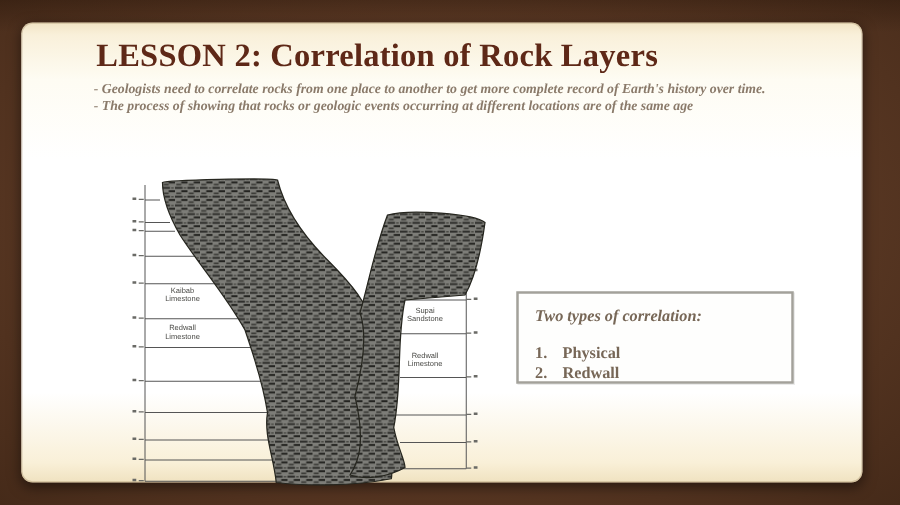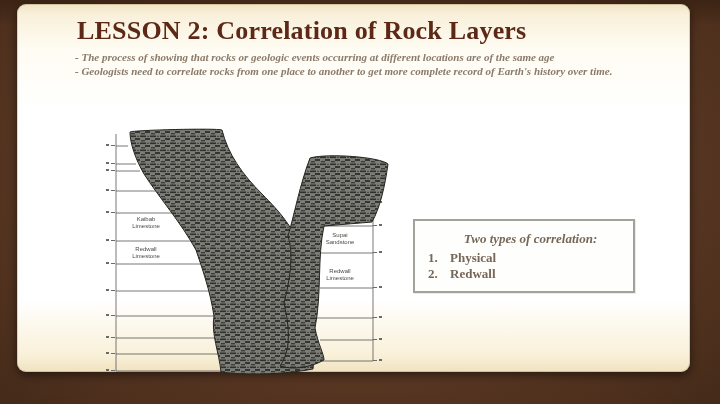--- a/index.html
+++ b/index.html
@@ -1,54 +1,54 @@
 <!DOCTYPE html>
 <html><head>
 <meta charset="utf-8">
 <style>
   html,body{margin:0;padding:0;}
   body{width:720px;height:404px;overflow:hidden;font-family:"Liberation Serif",serif;}
   .stage{position:relative;width:720px;height:404px;
     background:radial-gradient(ellipse at 50% 42%, #6f4930 0%, #5d3a25 52%, #452a19 100%);}
   .stage::before{content:"";position:absolute;inset:0;
     background:linear-gradient(180deg, rgba(30,15,5,.35) 0, rgba(30,15,5,0) 26px);}
-  .card{position:absolute;left:17px;top:4px;width:673px;height:368px;border-radius:9px;
+  .card{position:absolute;left:17px;top:18px;width:673px;height:368px;border-radius:9px;
     background:linear-gradient(180deg,#f1e4c4 0,#f9f0da 10px,#fefcf3 46px,#ffffff 110px,#ffffff 296px,#f9f0d8 352px,#f0e2c0 368px);
     box-shadow:0 3px 10px rgba(0,0,0,.5), inset 0 0 0 1px rgba(120,90,50,.25);}
   .title{position:absolute;left:60px;top:12px;font-size:26px;font-weight:bold;
     color:#5e2817;letter-spacing:.2px;white-space:nowrap;}
   .bullets{position:absolute;left:58px;top:46px;width:590px;}
   .bullet{font-style:italic;font-weight:bold;font-size:11px;line-height:14.2px;
     color:#8a7a6a;white-space:nowrap;}
   .diagram{position:absolute;left:53px;top:124px;width:340px;height:252px;}
   .diagram svg{position:absolute;left:0;top:0;}
   .strata-label{position:absolute;text-align:center;font-size:6px;line-height:7px;
     color:#4a4a46;font-family:"Liberation Sans",sans-serif;}
   .lab-l1{left:40px;top:88px;width:72px;}
   .lab-l2{left:40px;top:118px;width:72px;}
   .lab-r1{left:242px;top:104px;width:56px;}
   .lab-r2{left:242px;top:140px;width:56px;}
   .infobox{position:absolute;left:396px;top:215px;width:222px;height:74px;
     background:#fefefd;border:2px solid #a3a19a;box-shadow:1px 1px 0 rgba(0,0,0,.08);
     padding:10px 0 0 13px;box-sizing:border-box;color:#776757;}
-  .infobox-heading{font-style:italic;font-weight:bold;font-size:13px;margin-bottom:3px;text-align:center;}
+  .infobox-heading{font-style:italic;font-weight:bold;font-size:13px;margin-bottom:13px;}
   .infobox-row{font-size:13px;font-weight:bold;line-height:16px;display:flex;}
   .infobox-num{width:22px;}
 </style>
 </head>
 <body>
 
 <div class="stage">
   <div class="card">
 
     <div class="title">LESSON 2: Correlation of Rock Layers</div>
 
     <div class="bullets">
+      <div class="bullet">- Geologists need to correlate rocks from one place to another to get more complete record of Earth's history over time.</div>
       <div class="bullet">- The process of showing that rocks or geologic events occurring at different locations are of the same age</div>
-      <div class="bullet">- Geologists need to correlate rocks from one place to another to get more complete record of Earth's history over time.</div>
     </div>
 
     <div class="diagram">
       <svg width="340" height="252" viewBox="0 0 340 252">
         <defs>
           <pattern id="rk" width="10" height="7" patternUnits="userSpaceOnUse">
             <rect width="10" height="7" fill="#7d7d78"></rect>
             <rect y="0.5" width="6" height="1.6" fill="#2f2f2c"></rect>
             <rect x="5" y="3.2" width="5" height="1.6" fill="#232320"></rect>
             <rect x="1" y="5" width="4" height="1.4" fill="#3c3c38"></rect>

